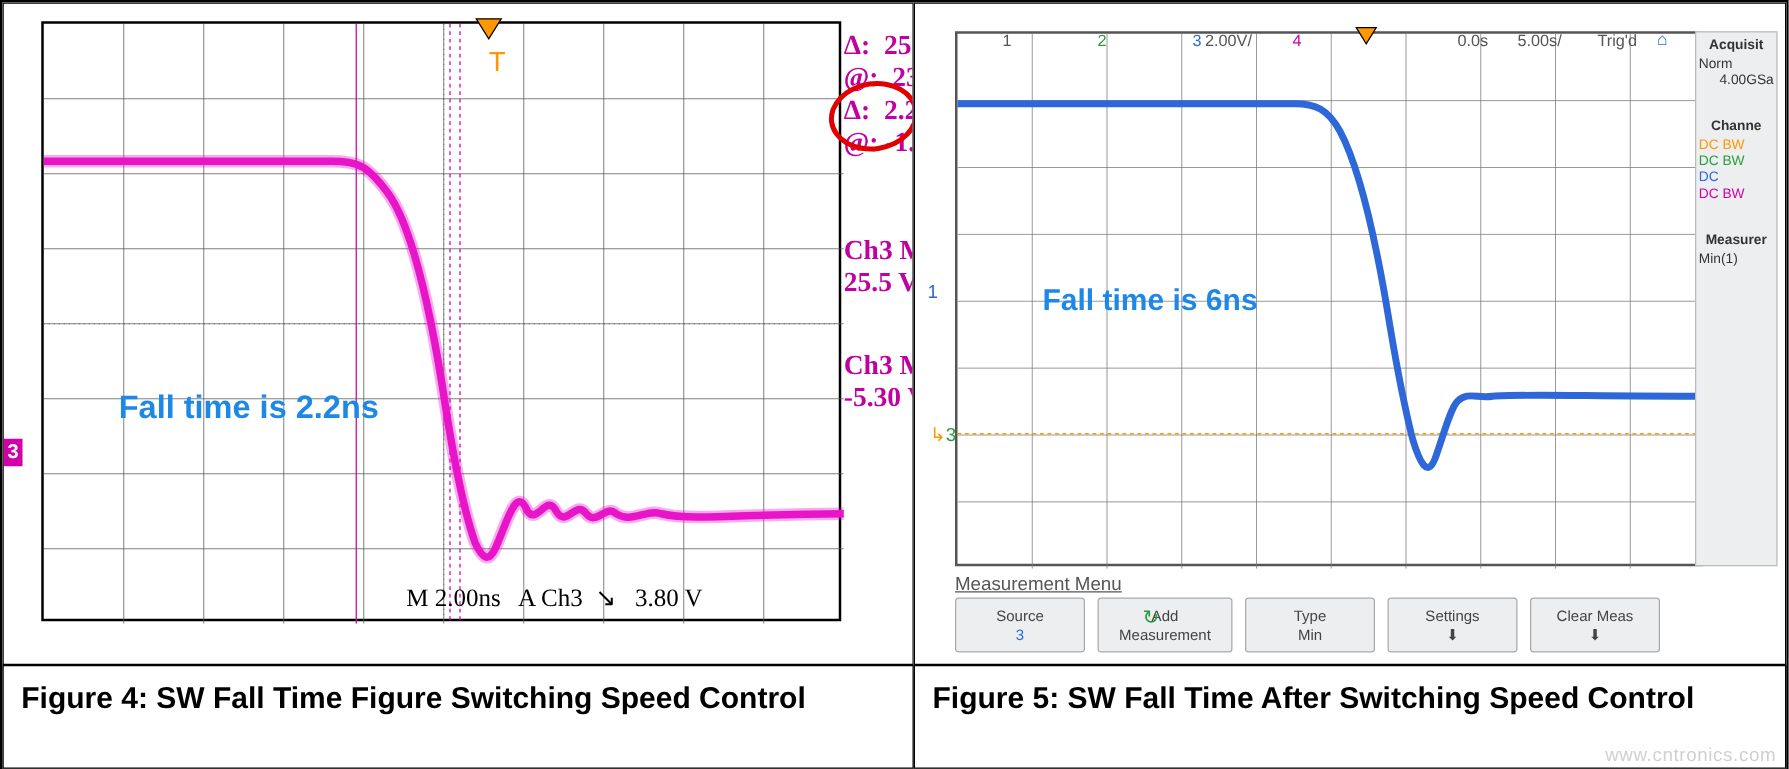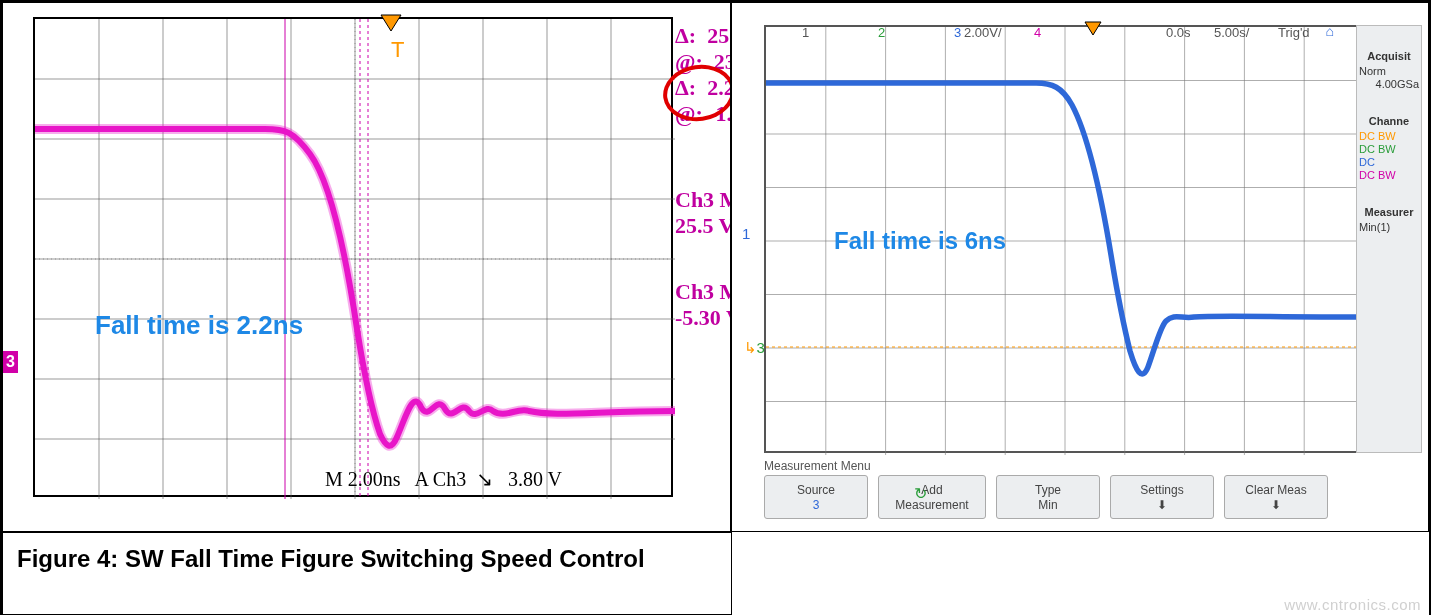--- a/index.html
+++ b/index.html
@@ -43,25 +43,25 @@
   .scope5 .ann { position: absolute; color: #1e88e6; font-weight: bold; font-size: 24px; left: 68px; top: 200px; }
   .scope5 .tmark { position:absolute; left: 318px; top: -6px; width:18px; height:16px; }
   .scope5 .tmark svg polygon{ fill:#ff9800; stroke:#000; stroke-width:1;}
   .scope5 .topscale { position:absolute; top:-2px; left:0; right:0; height:18px; font-size:13px; color:#555; display:flex; }
   .scope5 .topscale span{ position:absolute; }
   .scope5 .topscale .g{color:#2a9d3a;} .scope5 .topscale .b{color:#2e68d8;} .scope5 .topscale .p{color:#d100a8;}
   .lside { position:absolute; left: 4px; top: 330px; font-size: 15px; color:#2a9d3a; }
   .lside2 { position:absolute; left: 2px; top: 216px; font-size: 15px; color:#2e68d8; }
   .lside .yt { color:#ff9800; }
   .rside { position:absolute; right: 0; top: 16px; width: 66px; height: 428px; background:#eceef0; border:1px solid #bbb; font-size:11px; color:#333; padding:4px 2px;}
-  .rside .hdr{font-weight:bold; text-align:center; margin:20px 0 2px;}
+  .rside .hdr{font-weight:bold; text-align:center; margin:0 0 2px;}
   .rside .c-or{color:#ff9800;} .rside .c-gr{color:#2a9d3a;} .rside .c-bl{color:#2e68d8;} .rside .c-pn{color:#d100a8;}
   .rside div{line-height:1.18;}
   .mmenu { position:absolute; left: 24px; top: 450px; right: 66px; height: 70px; }
-  .mmenu .lbl { font-size: 12px; color:#555; margin-bottom: 2px; }
+  .mmenu .lbl { font-size: 15px; color:#555; margin-bottom: 2px; text-decoration: underline; }
   .mmenu .btns { display:flex; gap: 10px; }
   .mmenu .btn { background:#eceef0; border:1px solid #aaa; border-radius:3px; width: 104px; height: 44px; font-size: 12px; color:#444; display:flex; flex-direction:column; align-items:center; justify-content:center; padding:2px 4px; text-align:center; gap:1px;}
   .mmenu .btn.big{ width:108px;}
   .mmenu .refresh{ color:#2a9d3a; font-size:16px; position:absolute; left:150px; top:25px;}
   .watermark { position:absolute; right: 10px; bottom: 2px; font-size: 15px; color:#d0d0d0; letter-spacing:.5px;}
   .tiny-x { position:absolute; right: 26px; top: -2px; font-size:14px; color:#2e6; }
 
 </style>
 </head>
 <body>
@@ -221,15 +221,16 @@
           </div>
         </div>
 
       </div>
         </div>
     </div>
   </div>
 
   <div class="row2">
     <div class="cell left">Figure 4: SW Fall Time Figure Switching Speed Control</div>
+    <div class="cell right">Figure 5: SW Fall Time After Switching Speed Control</div>
   </div>
 </div>
 <div class="watermark">www.cntronics.com</div>
 
 </body></html>

